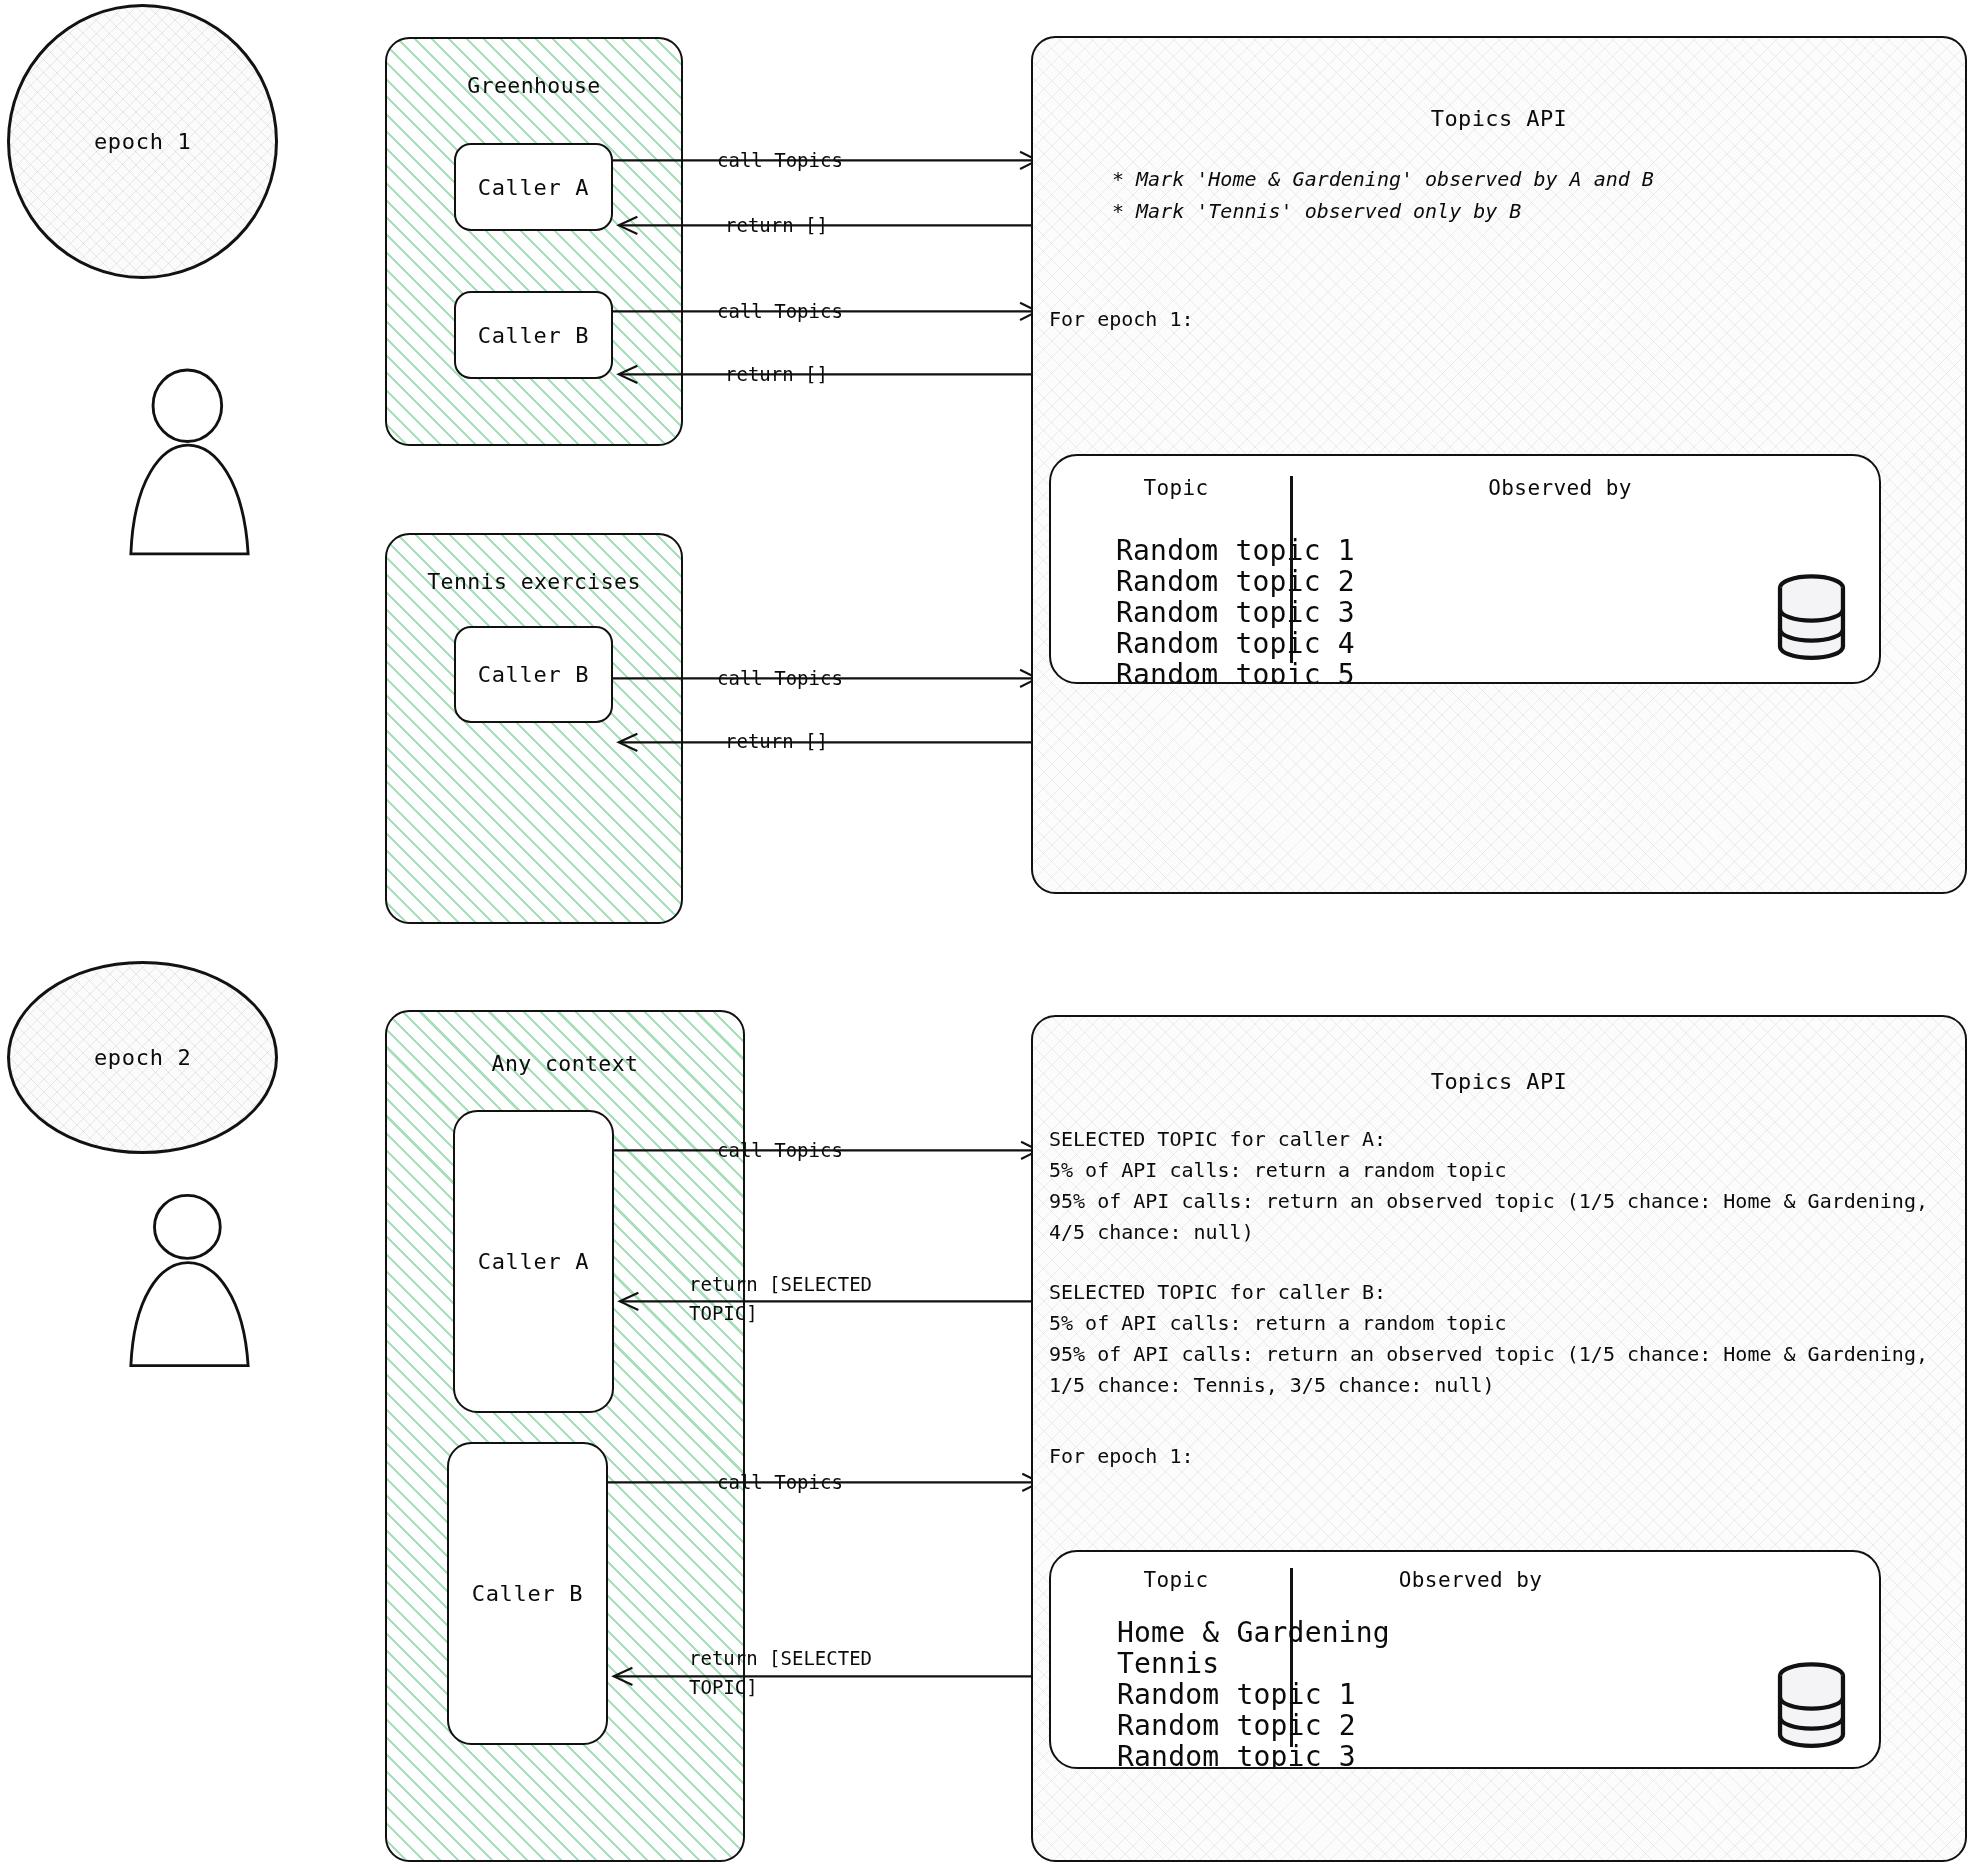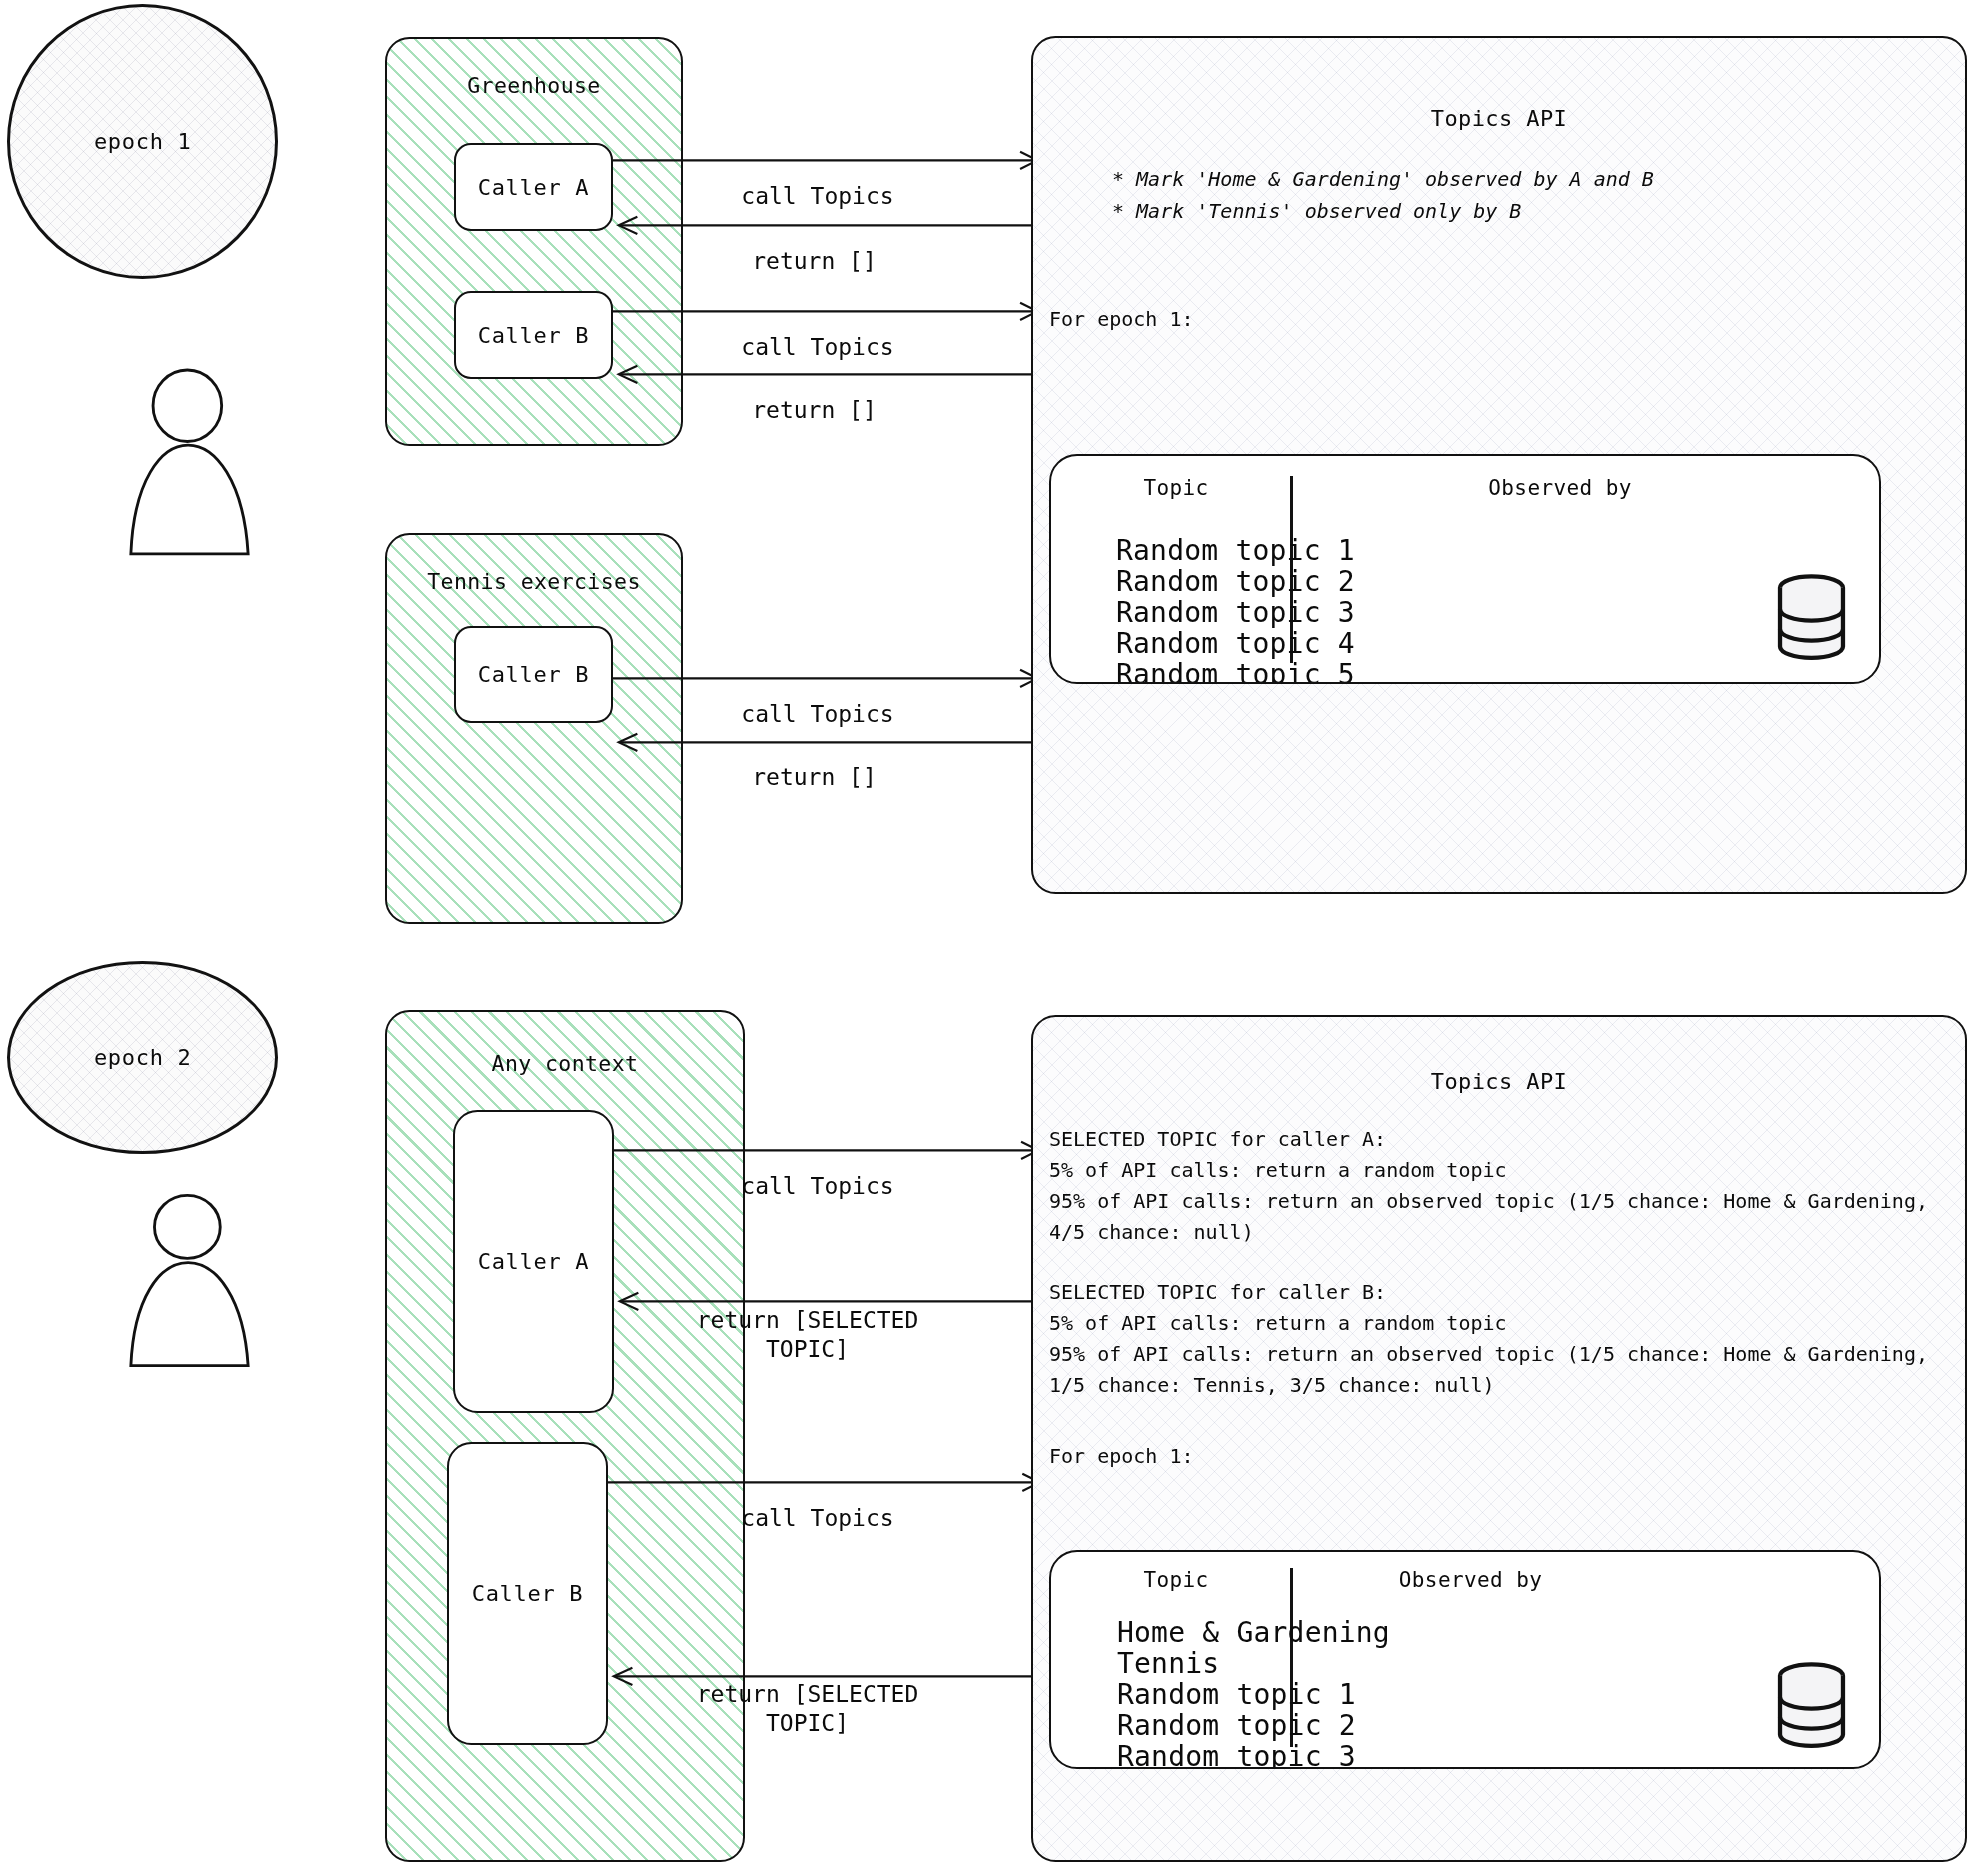--- a/index.html
+++ b/index.html
@@ -62,22 +62,22 @@
   .table-card{
     position:absolute;border:2.9px solid #111;border-radius:28px;
     background:#ffffff;box-sizing:border-box;overflow:hidden;margin-top:31px;
   }
   .tbl-head{font-size:21px;text-align:center;letter-spacing:0.4px;}
   .tbl-cell{font-size:28px;line-height:31px;letter-spacing:0.2px;}
   .tbl-divider{position:absolute;width:2.9px;background:#111;}
 
   
   .arrow-label{
-    position:absolute;font-size:23px;text-align:center;
-    background:transparent;white-space:pre;line-height:29px;margin-top:36px;
+    position:absolute;font-size:19px;
+    background:transparent;white-space:pre;line-height:29px;
   }
   .arrow-svg{position:absolute;overflow:visible;}
   .db-icon{position:absolute;}
 </style>
 </head>
 <body>
 
 <div class="abs epoch-bubble" style="left:7.2px;top:3.6px;width:265px;height:269px;">
   <span>epoch 1</span>
 </div>

